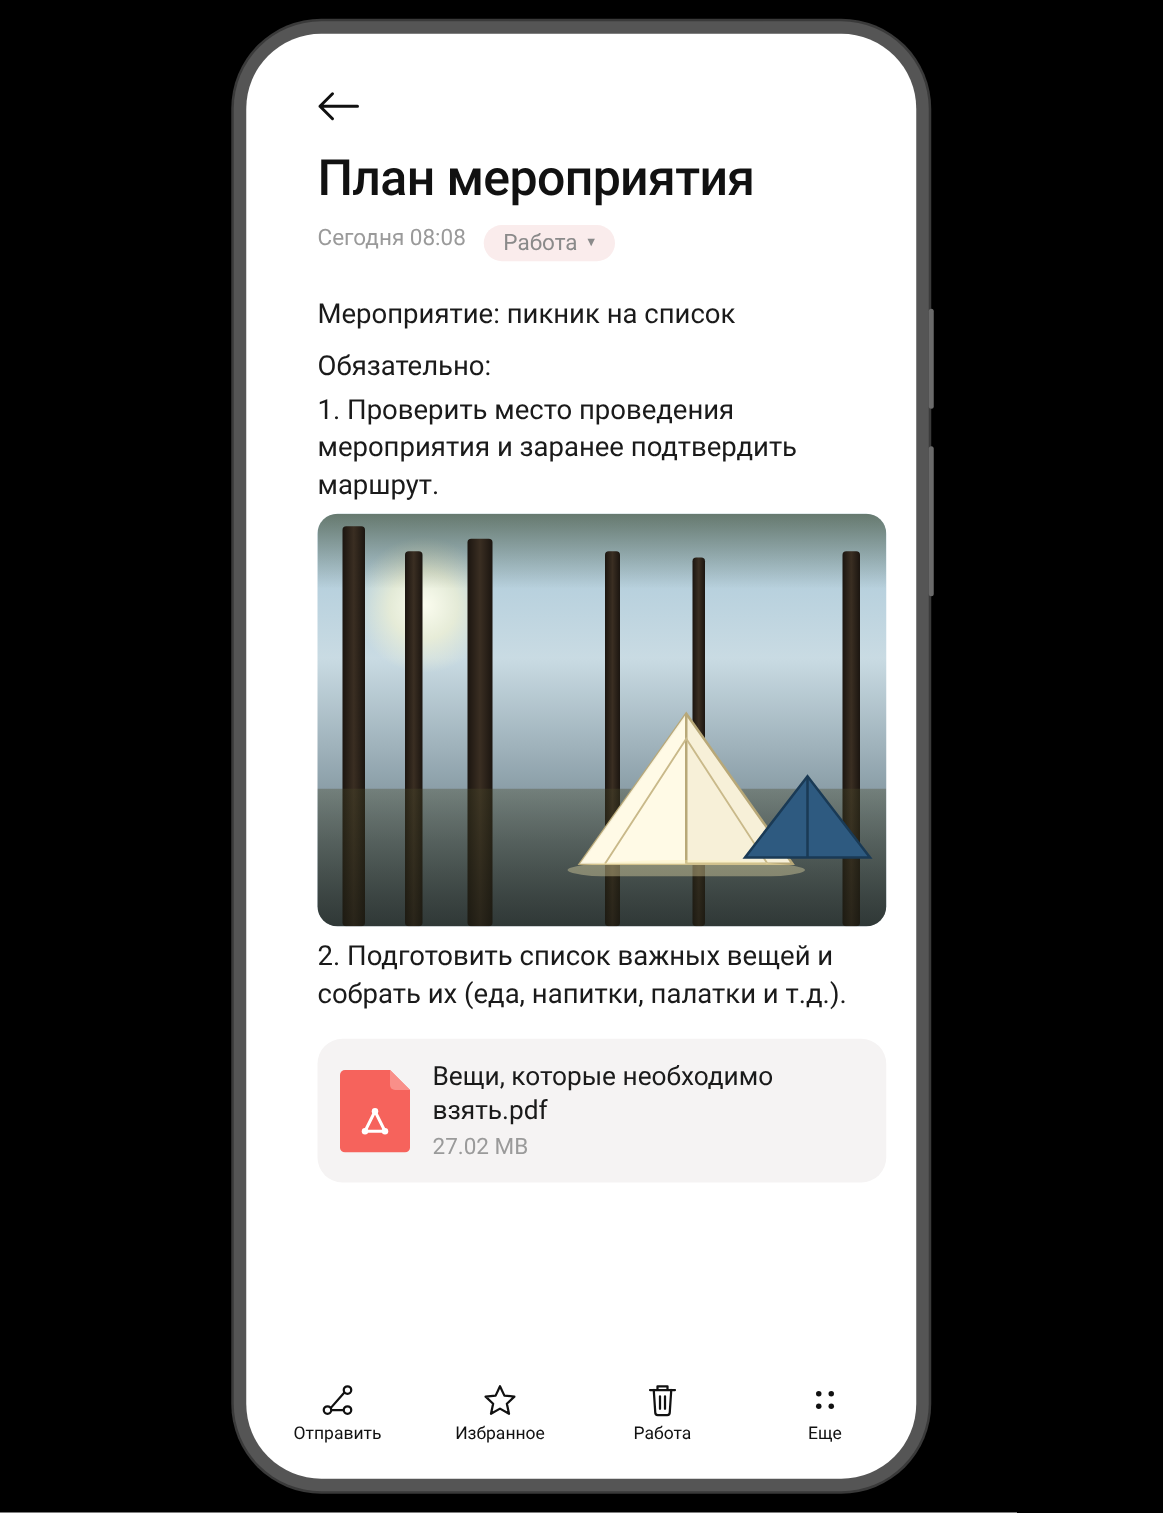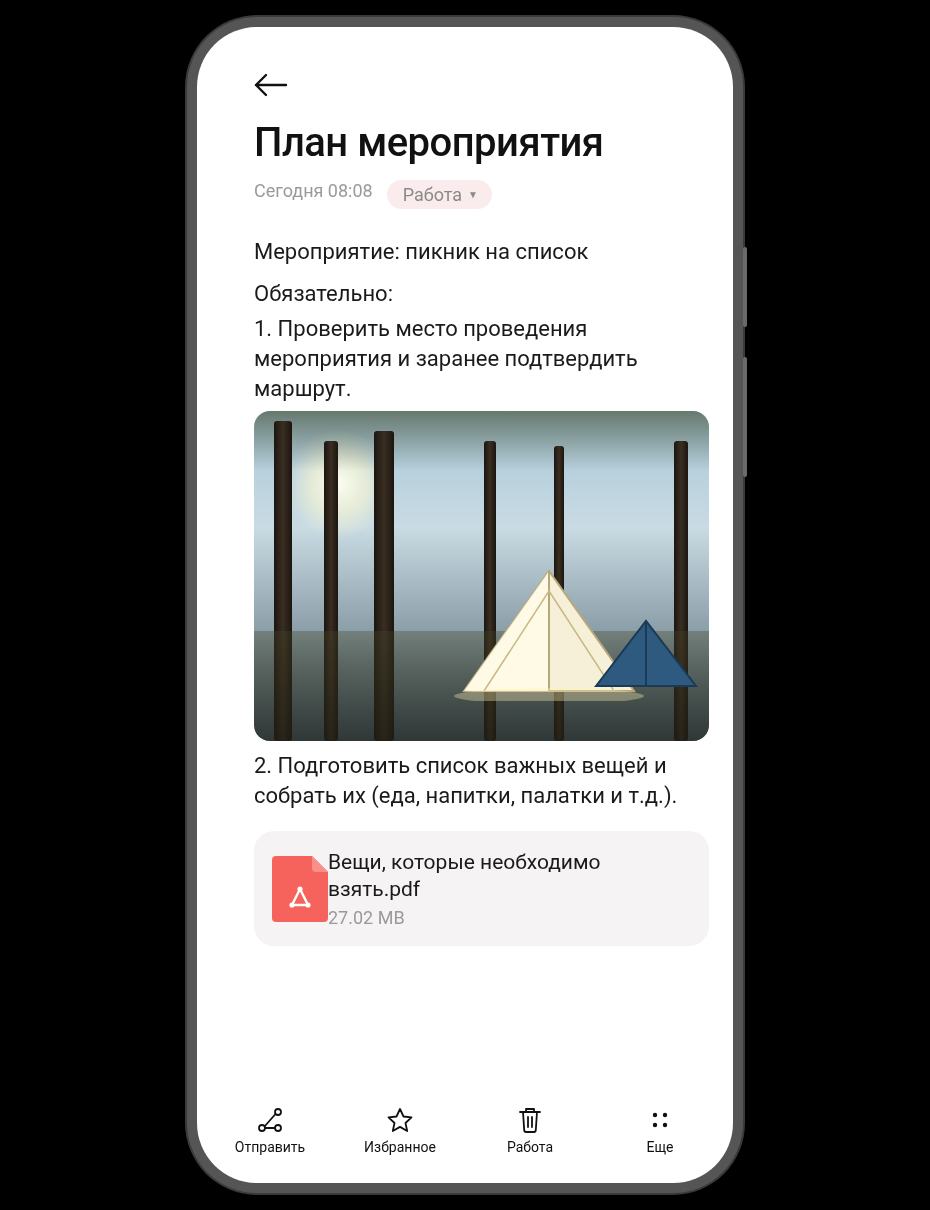--- a/index.html
+++ b/index.html
@@ -138,20 +138,21 @@
     position:absolute; bottom:50px; right:8px;
     width:110px; height:80px;
   }
   .attach-card {
     margin-top: 20px;
     background: #f5f3f3;
     border-radius: 20px;
     padding: 18px 18px 18px 18px;
     display: flex;
     align-items: center;
+    gap: 18px;
   }
   .pdf-icon {
     width: 56px;
     height: 66px;
     flex-shrink: 0;
   }
   .attach-info { flex:1; }
   .attach-name {
     font-size: 21px;
     color: #1a1a1a;

